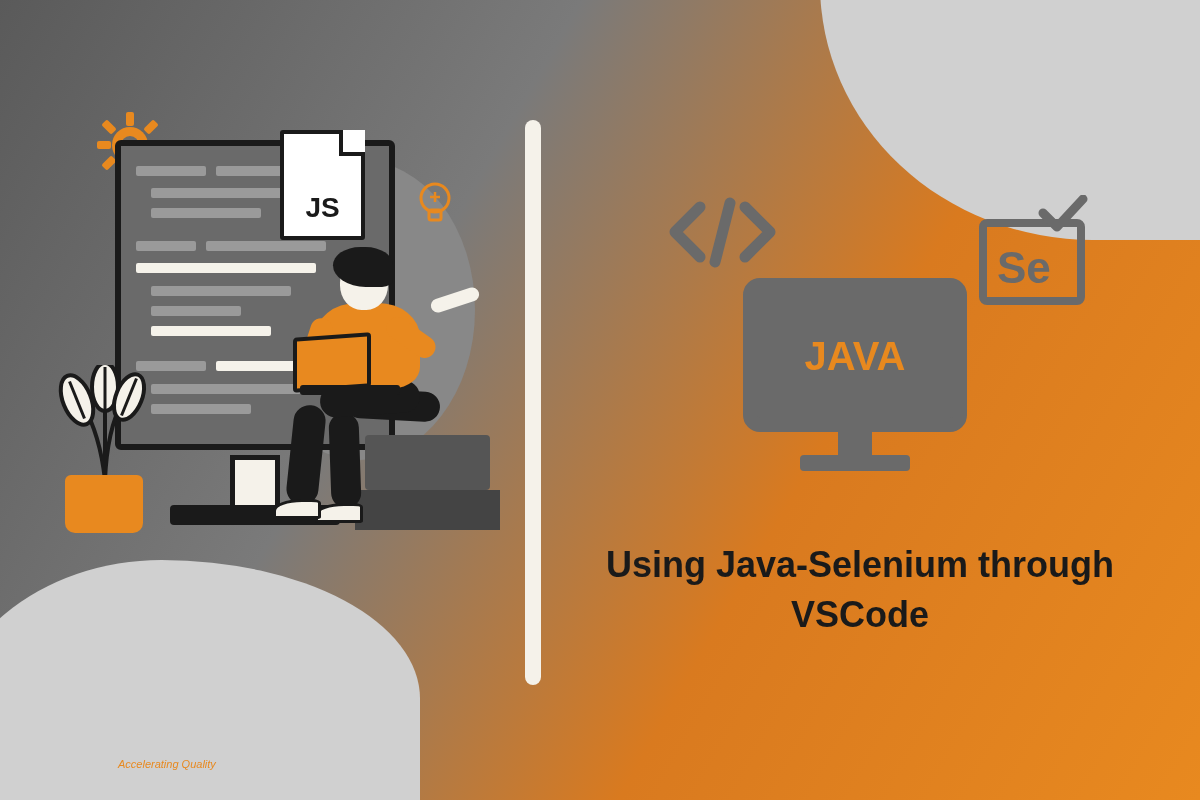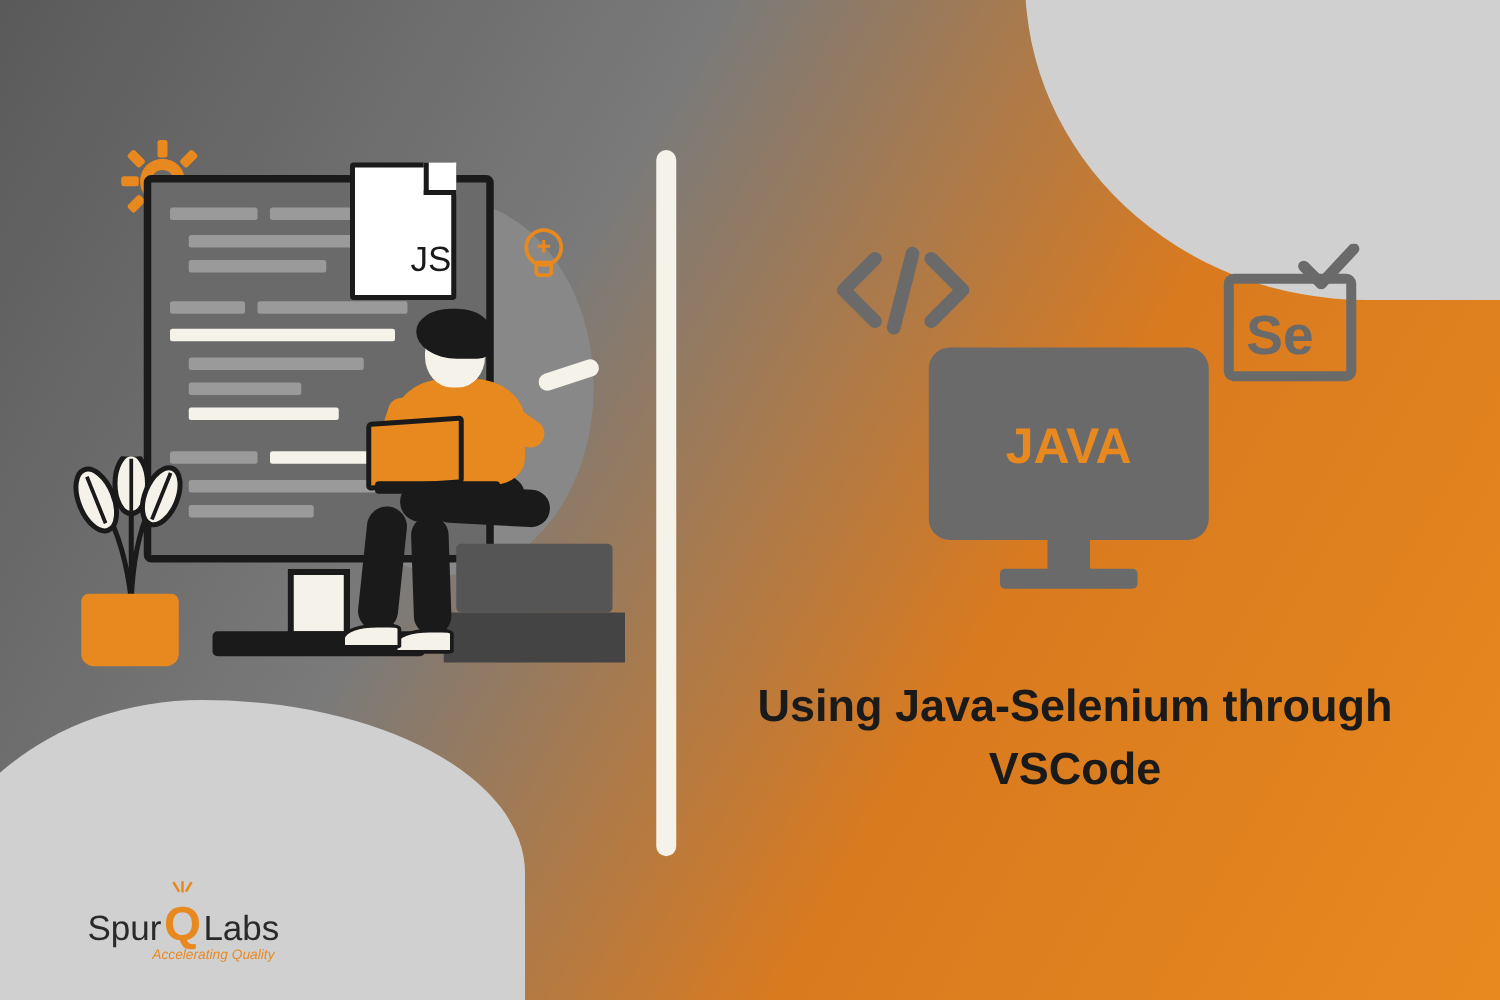--- a/index.html
+++ b/index.html
@@ -130,23 +130,23 @@
   width: 26px;
   height: 26px;
   background: #fff;
   border-left: 4px solid #1a1a1a;
   border-bottom: 4px solid #1a1a1a;
 }
 .js-doc-text {
   position: absolute;
   bottom: 12px;
   width: 100%;
-  text-align: right;
+  text-align: center;
   font-size: 28px;
-  font-weight: 400;
+  font-weight: 700;
   color: #1a1a1a;
 }
 
 
 .bulb {
   position: absolute;
   left: 360px;
   top: 80px;
   width: 40px;
   height: 50px;
@@ -521,26 +521,14 @@
   <rect x="10" y="10" width="210" height="140" fill="#6a6a6a" rx="10"></rect>
   <rect x="10" y="10" width="210" height="140" fill="none" stroke="#6a6a6a" stroke-width="14" rx="10"></rect>
   <rect x="98" y="150" width="34" height="32" fill="#6a6a6a"></rect>
   <rect x="60" y="180" width="110" height="16" fill="#6a6a6a" rx="4"></rect>
   <text x="115" y="95" font-size="40" font-weight="700" fill="#e8891f" text-anchor="middle" font-family="Arial">JAVA</text>
 </svg>
 
 <div class="title-text">Using Java-Selenium through VSCode</div>
 
 <div class="logo">
-  <div class="logo-main">
-    <span>Spur</span>
-    <span class="logo-q">
-      <span class="logo-sparks">
-        <span class="spark"></span>
-          <span class="spark"></span>
-          <span class="spark"></span>
-      </span>
-      <span>Q</span>
-    </span>
-    <span>Labs</span>
-  </div>
   <div class="logo-tag">Accelerating Quality</div>
 </div>
 
 </body></html>

